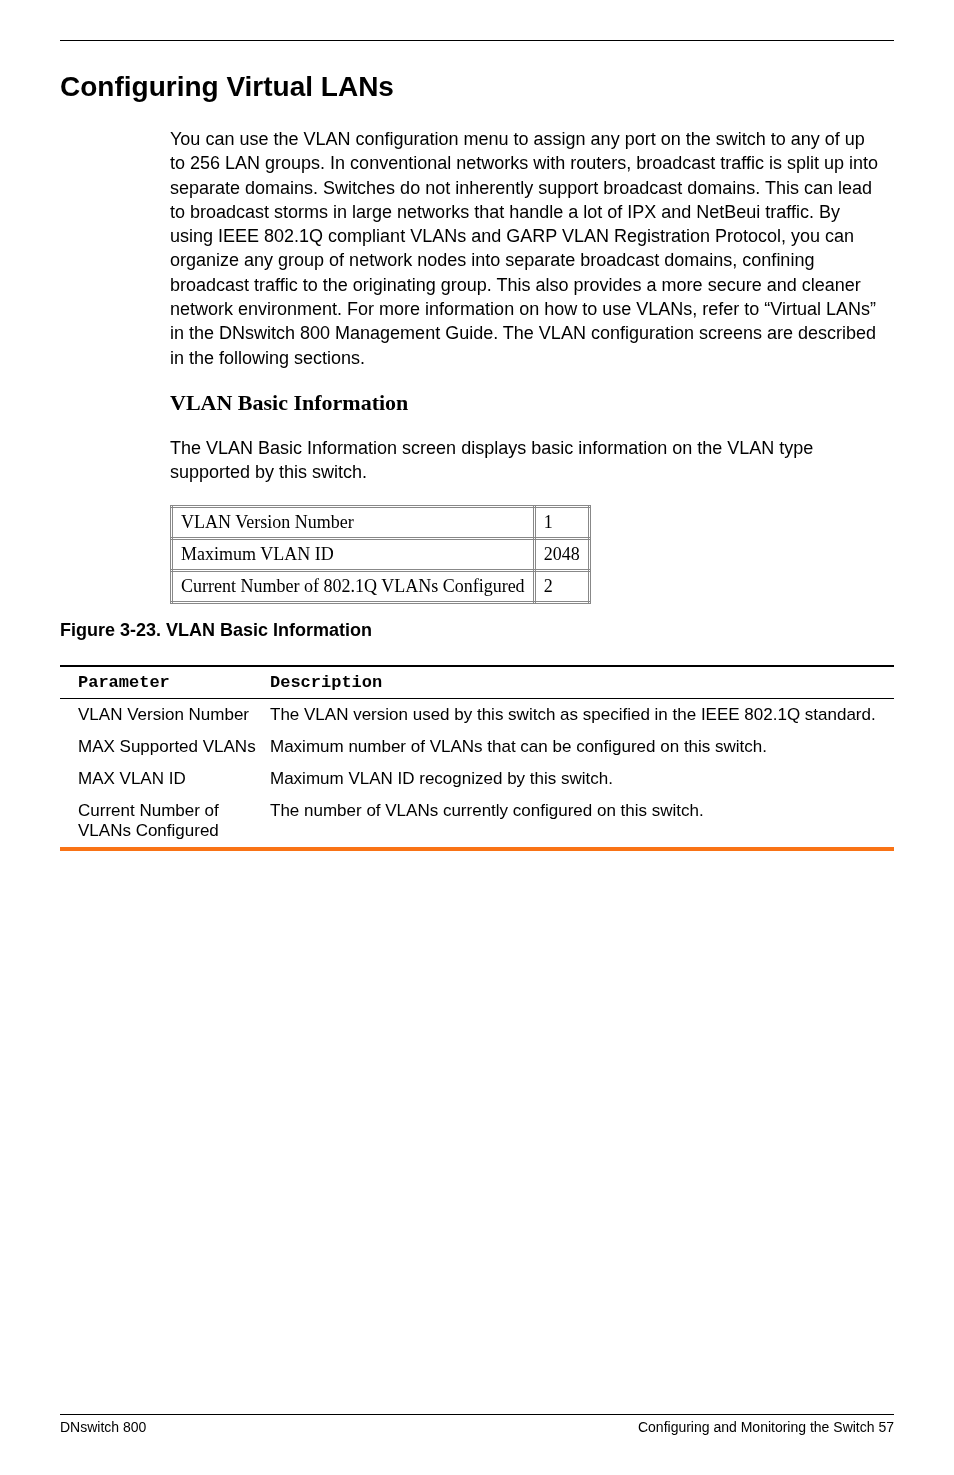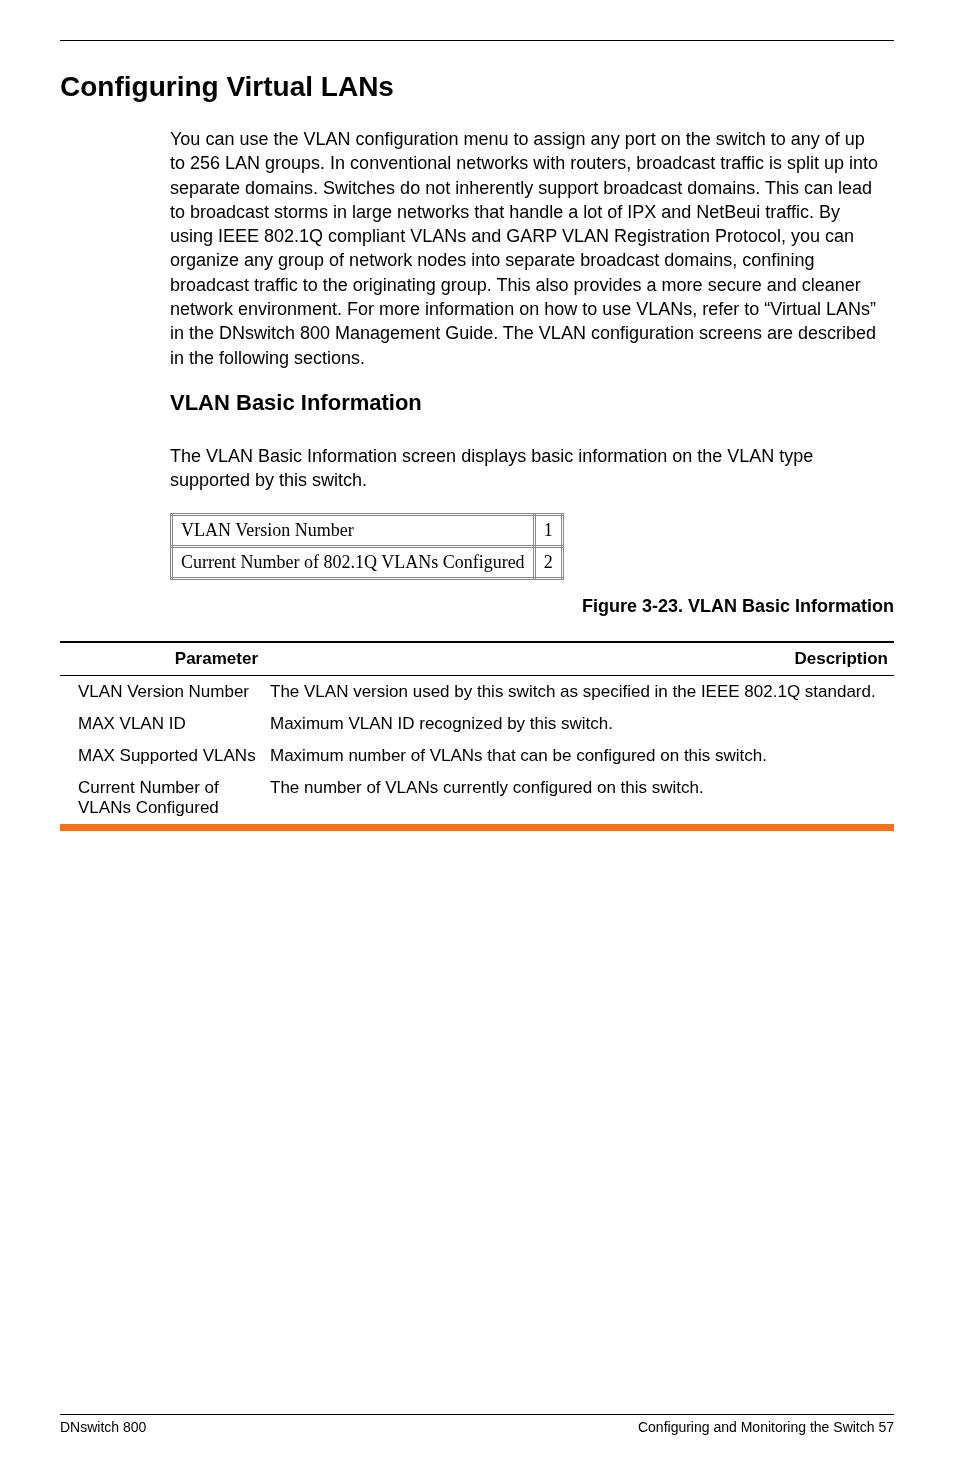--- a/index.html
+++ b/index.html
@@ -28,65 +28,67 @@
     margin-left: 110px;
     margin-right: 10px;
   }
   p.body-text {
     line-height: 1.35;
     margin: 0 0 20px 0;
   }
   h2.sub-title {
     font-size: 22px;
     font-weight: bold;
-    margin: 20px 0 28px 0;
+    margin: 20px 0 20px 0;
+    font-family: Liberation Serif, serif;
   }
   
   table.info-table {
     border-collapse: collapse;
     font-family: "Times New Roman", Times, serif;
     font-size: 18px;
     margin: 8px 0 10px 0;
   }
   table.info-table td {
     border: 3px double #888;
     padding: 4px 8px;
     vertical-align: middle;
     background: #fff;
     color:#000;
   }
   .figure-caption {
-    text-align: right;
+    text-align: left;
     font-weight: bold;
     font-size: 18px;
     margin: 16px 0 24px 0;
   }
   
   table.param-table {
     border-collapse: collapse;
     width: 100%;
     font-size: 17px;
     margin-bottom: 8px;
   }
   table.param-table th {
-    text-align: right;
+    text-align: left;
     font-weight: bold;
     padding: 6px 6px;
     vertical-align: top;
+    font-family: Liberation Mono, monospace;
   }
   table.param-table td {
     padding: 6px 6px;
     vertical-align: top;
   }
   .thead-border {
     border-top: 2px solid #000;
     border-bottom: 1px solid #000;
   }
   table.param-table tr.last td {
-    border-bottom: 7px solid #f97316;
+    border-bottom: 4px solid #f97316;
   }
   .param-col { width: 180px; padding-left:18px !important; }
   .param-head { padding-left:18px !important; }
 
   .footer {
     position: absolute;
     bottom: 40px;
     left: 60px;
     right: 60px;
   }
@@ -111,46 +113,50 @@
 
   <p class="body-text">The VLAN Basic Information screen displays basic  information on the VLAN type supported by this switch.</p>
 
   <table class="info-table">
     <tbody>
         <tr>
       <td>VLAN Version Number</td>
       <td>1</td>
     </tr>
     <tr>
+      <td>Maximum VLAN ID</td>
+      <td>2048</td>
+    </tr>
+    <tr>
       <td>Current Number of 802.1Q VLANs Configured</td>
       <td>2</td>
     </tr>
   </tbody>
     </table>
 </div>
 
 <div class="figure-caption">Figure 3-23.  VLAN Basic Information</div>
 
 <table class="param-table">
   <tbody>
       <tr class="thead-border">
     <th class="param-head">Parameter</th>
     <th>Description</th>
   </tr>
   <tr>
     <td class="param-col">VLAN Version Number</td>
     <td>The VLAN version used by this switch as specified in the IEEE 802.1Q standard.</td>
   </tr>
   <tr>
+    <td class="param-col">MAX Supported VLANs</td>
+    <td>Maximum number of VLANs that can be configured on this switch.</td>
+  </tr>
+  <tr>
     <td class="param-col">MAX VLAN ID</td>
     <td>Maximum VLAN ID recognized by this switch.</td>
-  </tr>
-  <tr>
-    <td class="param-col">MAX Supported VLANs</td>
-    <td>Maximum number of VLANs that can be configured on this switch.</td>
   </tr>
   <tr class="last">
     <td class="param-col">Current Number of VLANs Configured</td>
     <td>The number of VLANs currently configured on this switch.</td>
   </tr>
 </tbody>
   </table>
 
 <div class="footer">
   <hr class="bottom-rule">

